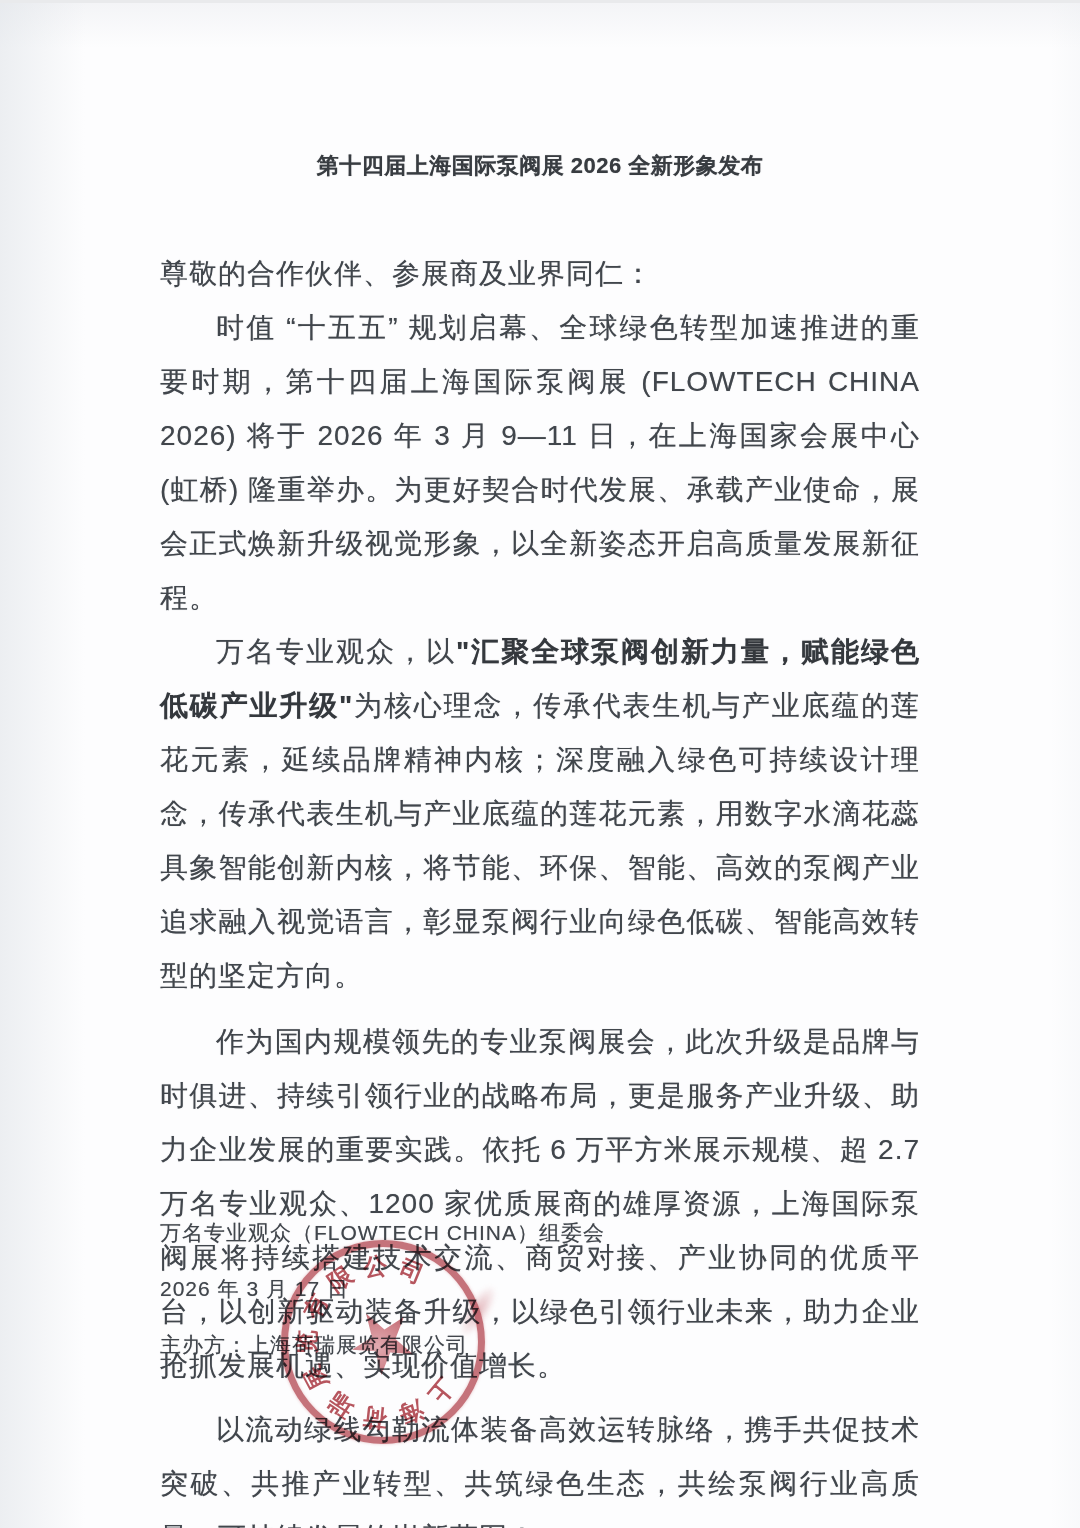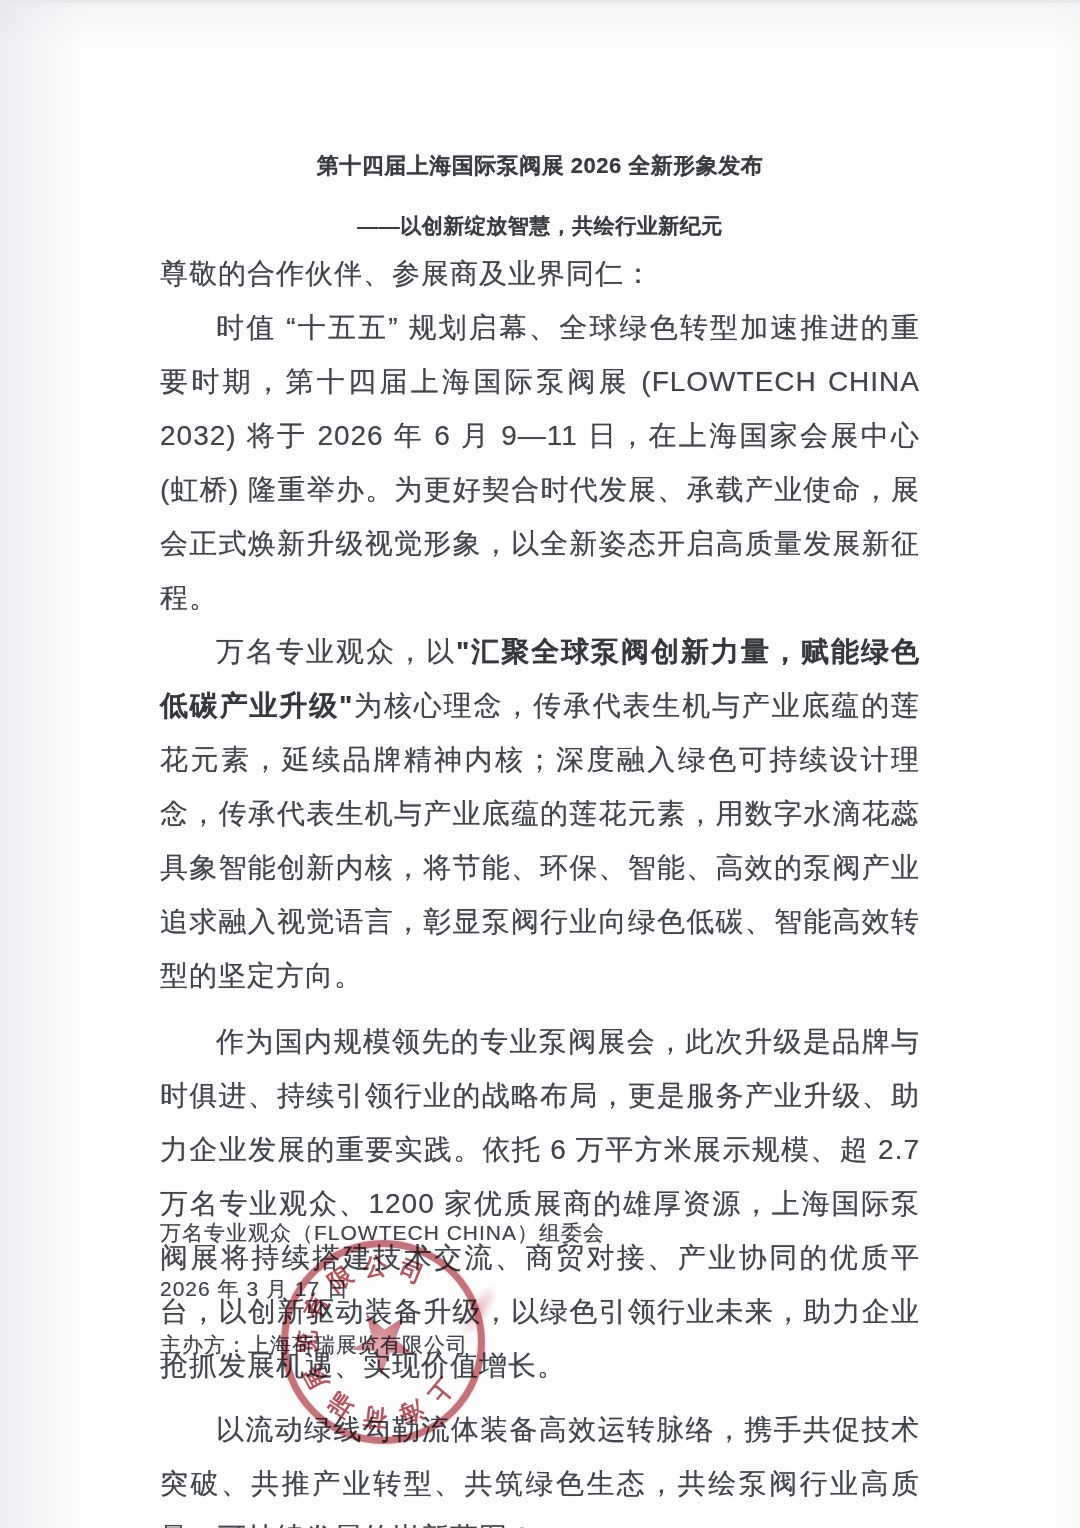--- a/index.html
+++ b/index.html
@@ -69,25 +69,24 @@
     filter:blur(2px);
   }
 </style>
 </head>
 <body>
 
 <div class="page">
 
   <div class="doc-title">第十四届上海国际泵阀展 2026 全新形象发布</div>
 
-  <div class="doc-subtitle">——以创新绽放智慧，共绘行业新纪元</div>
 
   <div class="body-text">
     <p>尊敬的合作伙伴、参展商及业界同仁：</p>
-    <p class="para">时值 “十五五” 规划启幕、全球绿色转型加速推进的重要时期，第十四届上海国际泵阀展 (FLOWTECH CHINA 2032) 将于 2026 年 6 月 9—11 日，在上海国家会展中心 (虹桥) 隆重举办。为更好契合时代发展、承载产业使命，展会正式焕新升级视觉形象，以全新姿态开启高质量发展新征程。</p>
+    <p class="para">时值 “十五五” 规划启幕、全球绿色转型加速推进的重要时期，第十四届上海国际泵阀展 (FLOWTECH CHINA 2026) 将于 2026 年 3 月 9—11 日，在上海国家会展中心 (虹桥) 隆重举办。为更好契合时代发展、承载产业使命，展会正式焕新升级视觉形象，以全新姿态开启高质量发展新征程。</p>
     <p class="para"><span>万名专业观众，以</span><span class="bold-slogan">"汇聚全球泵阀创新力量，赋能绿色低碳产业升级"</span><span>为核心理念，传承代表生机与产业底蕴的莲花元素，延续品牌精神内核；深度融入绿色可持续设计理念，传承代表生机与产业底蕴的莲花元素，用数字水滴花蕊具象智能创新内核，将节能、环保、智能、高效的泵阀产业追求融入视觉语言，彰显泵阀行业向绿色低碳、智能高效转型的坚定方向。</span></p>
     <p class="para gap12">作为国内规模领先的专业泵阀展会，此次升级是品牌与时俱进、持续引领行业的战略布局，更是服务产业升级、助力企业发展的重要实践。依托 6 万平方米展示规模、超 2.7 万名专业观众、1200 家优质展商的雄厚资源，上海国际泵阀展将持续搭建技术交流、商贸对接、产业协同的优质平台，以创新驱动装备升级，以绿色引领行业未来，助力企业抢抓发展机遇、实现价值增长。</p>
     <p class="para gap10">以流动绿线勾勒流体装备高效运转脉络，携手共促技术突破、共推产业转型、共筑绿色生态，共绘泵阀行业高质量、可持续发展的崭新蓝图！</p>
   </div>
 
   <div class="signature">
     <div>万名专业观众（FLOWTECH CHINA）组委会</div>
     <div>2026 年 3 月 17 日</div>
     <div>主办方：上海荷瑞展览有限公司</div>
   </div>

